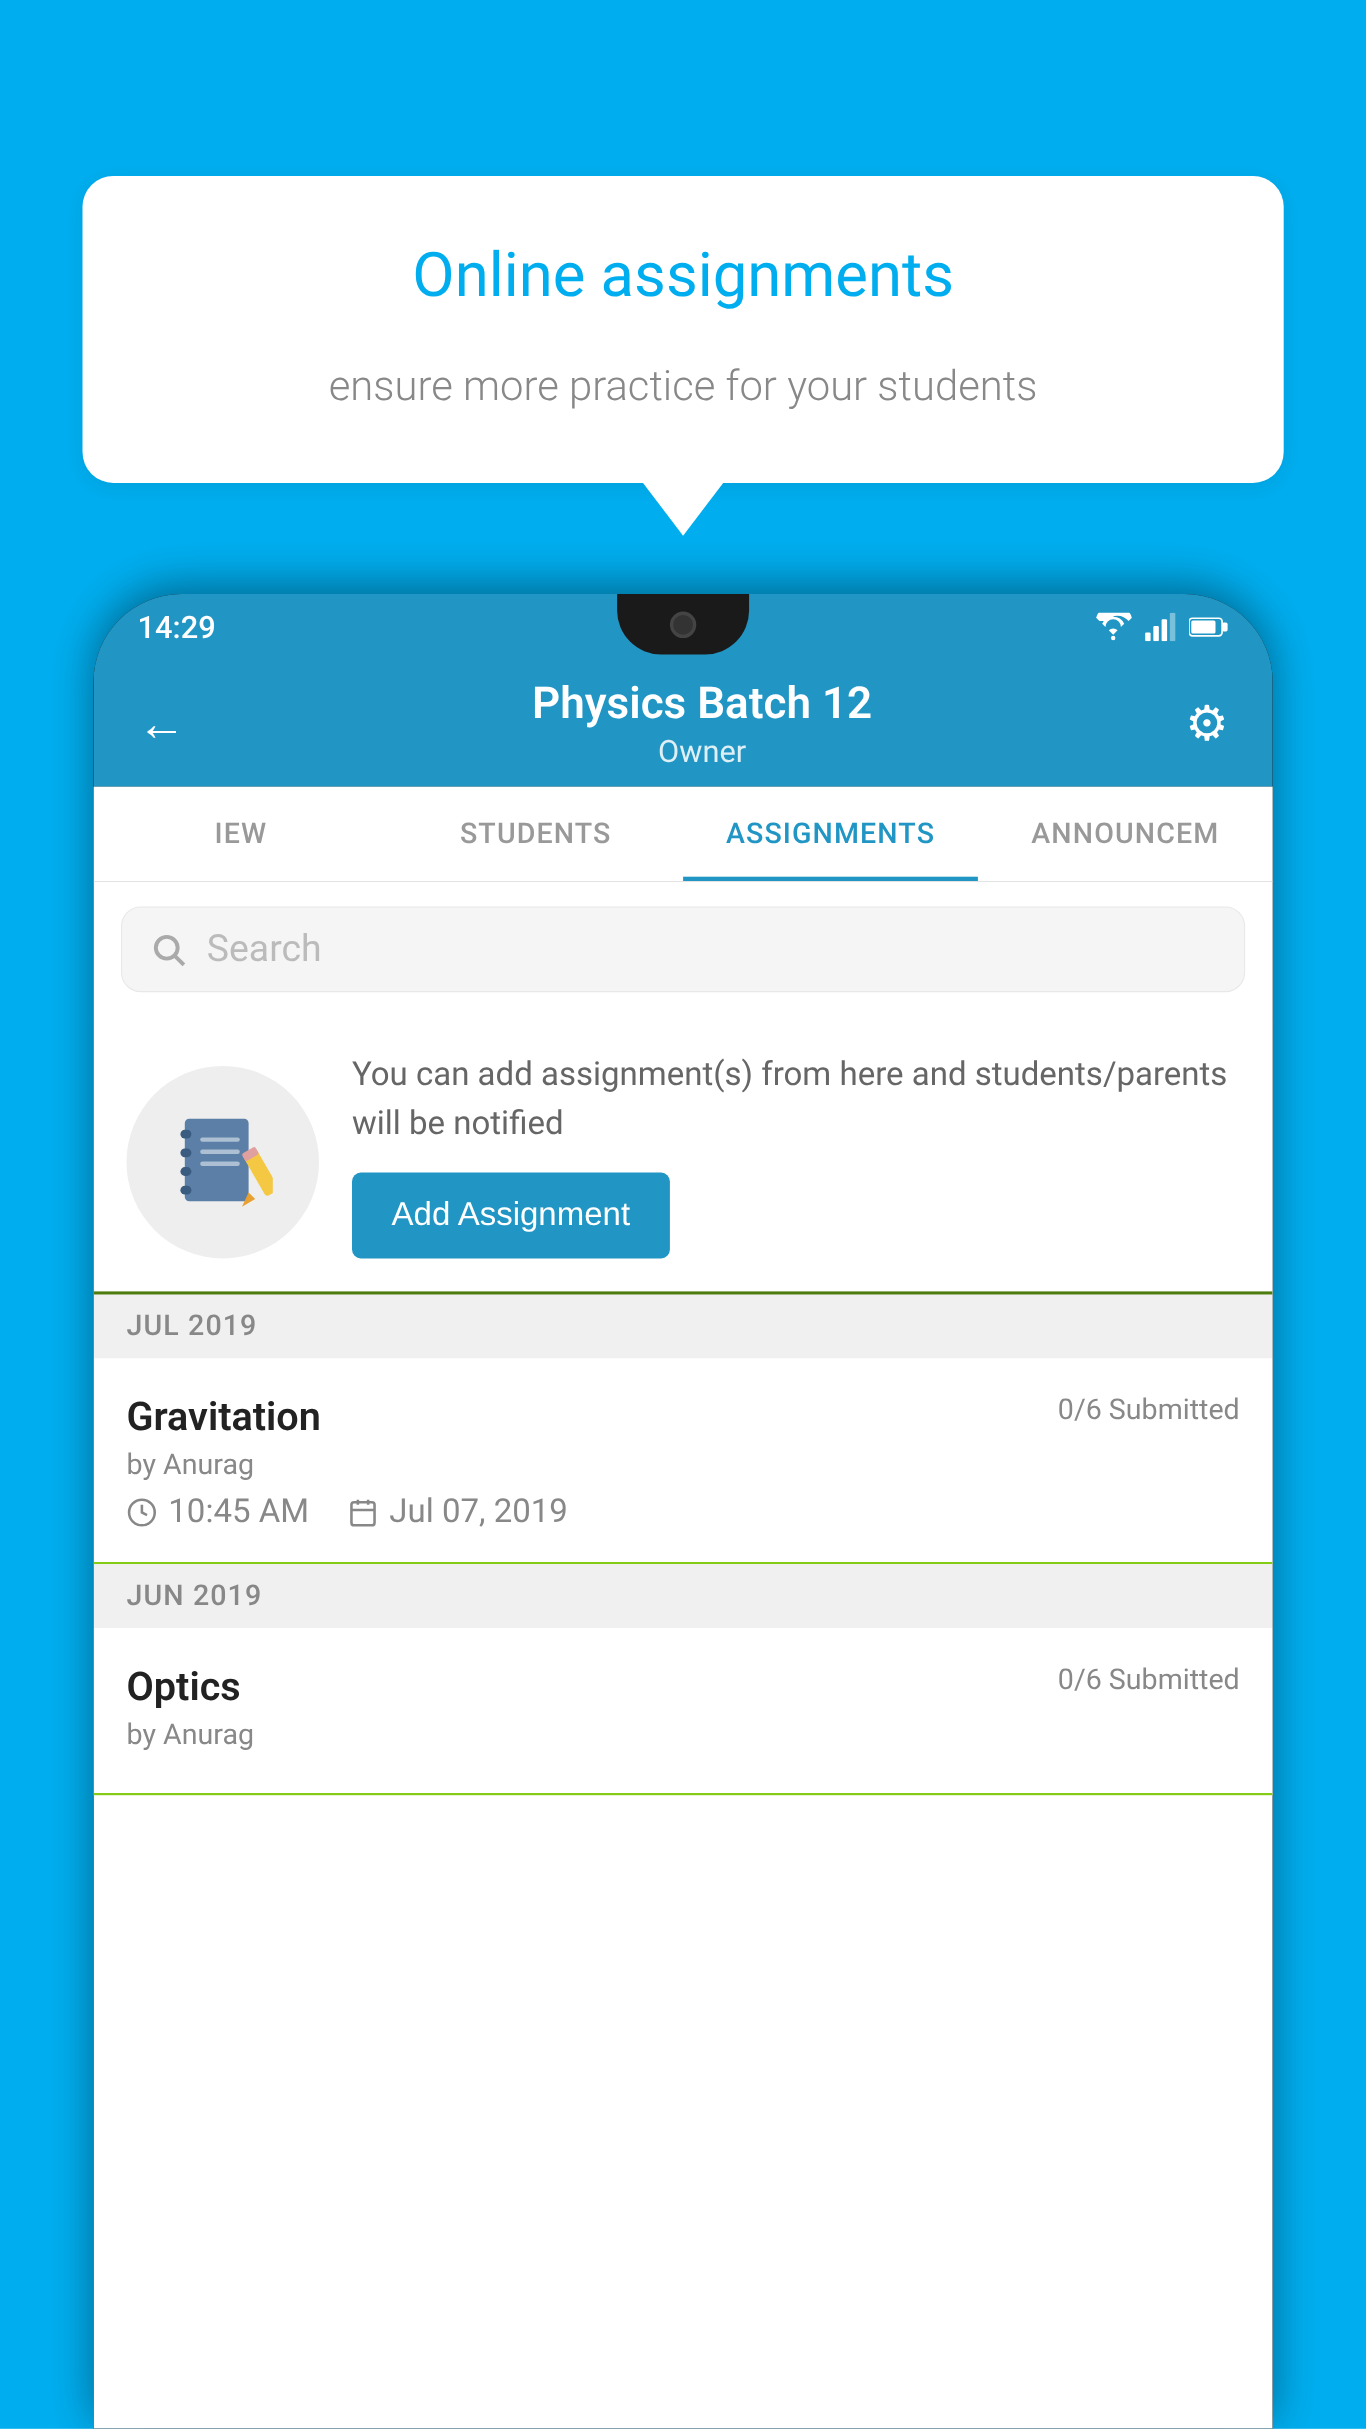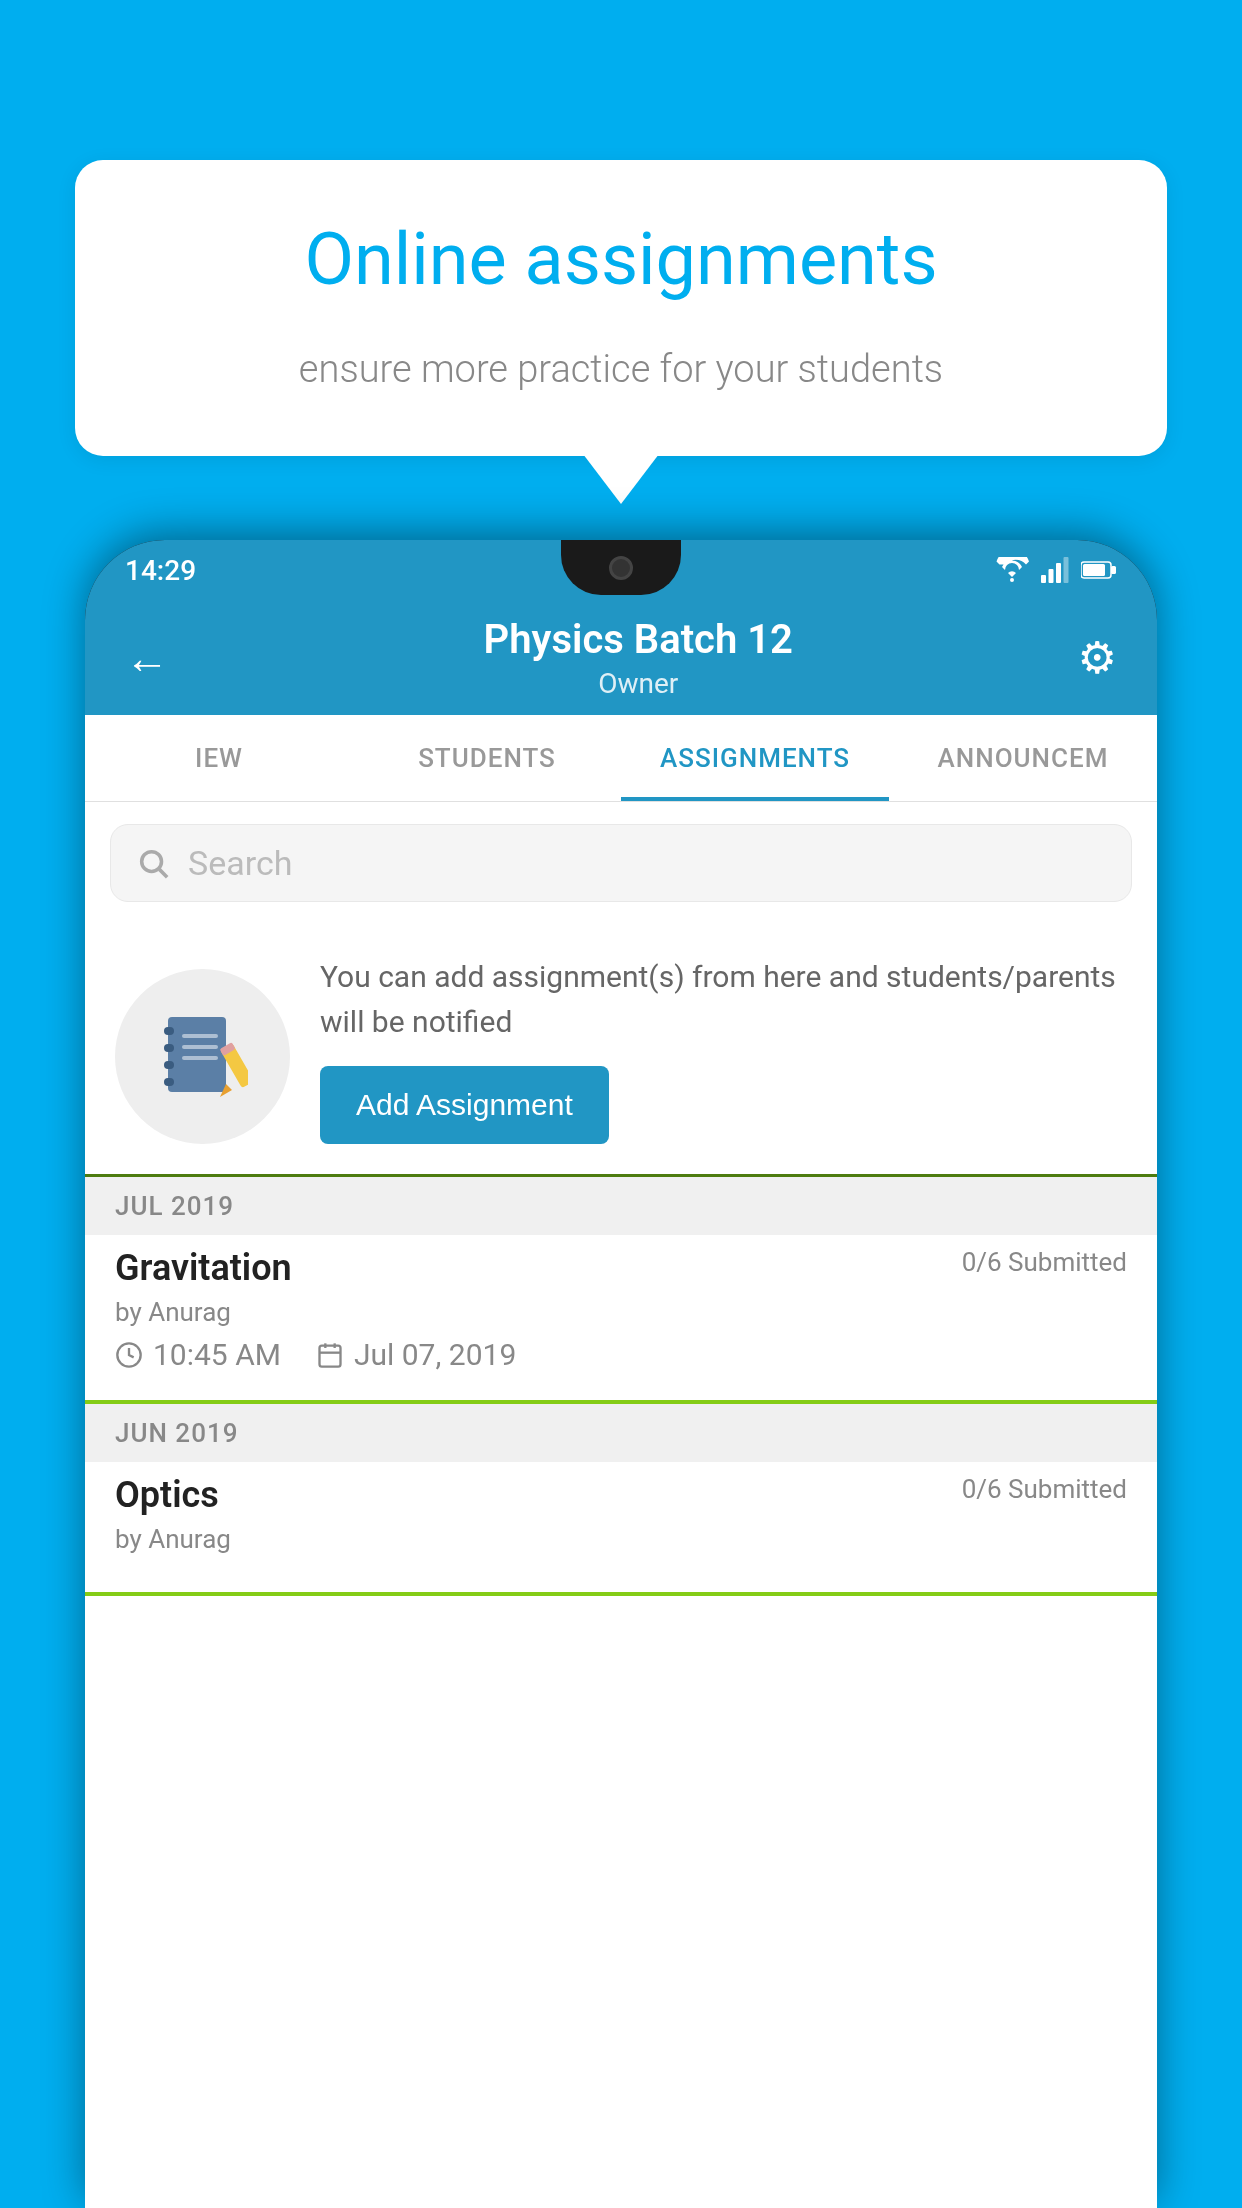--- a/index.html
+++ b/index.html
@@ -37,21 +37,21 @@
       left: 50%;
       transform: translateX(-50%);
       width: 0;
       height: 0;
       border-left: 38px solid transparent;
       border-right: 38px solid transparent;
       border-top: 50px solid white;
     }
 
     .speech-bubble-title {
-      font-size: 72px;
+      font-size: 56px;
       font-weight: 400;
       color: #00AEEF;
       text-align: center;
       line-height: 1.1;
       margin-bottom: 22px;
     }
 
     .speech-bubble-subtitle {
       font-size: 38px;
       color: #888;
@@ -284,23 +284,23 @@
       background: #f0f0f0;
       padding: 14px 30px;
       font-size: 26px;
       color: #888;
       font-weight: 500;
       letter-spacing: 1px;
     }
 
     
     .assignment-item {
-      padding: 12px 30px 28px;
-      background: white;
-      border-bottom: 4px solid #84cc16;
+      padding: 32px 30px 28px;
+      background: white;
+      border-bottom: 2px solid #84cc16;
     }
 
     .assignment-item-header {
       display: flex;
       justify-content: space-between;
       align-items: flex-start;
       margin-bottom: 8px;
     }
 
     .assignment-name {

